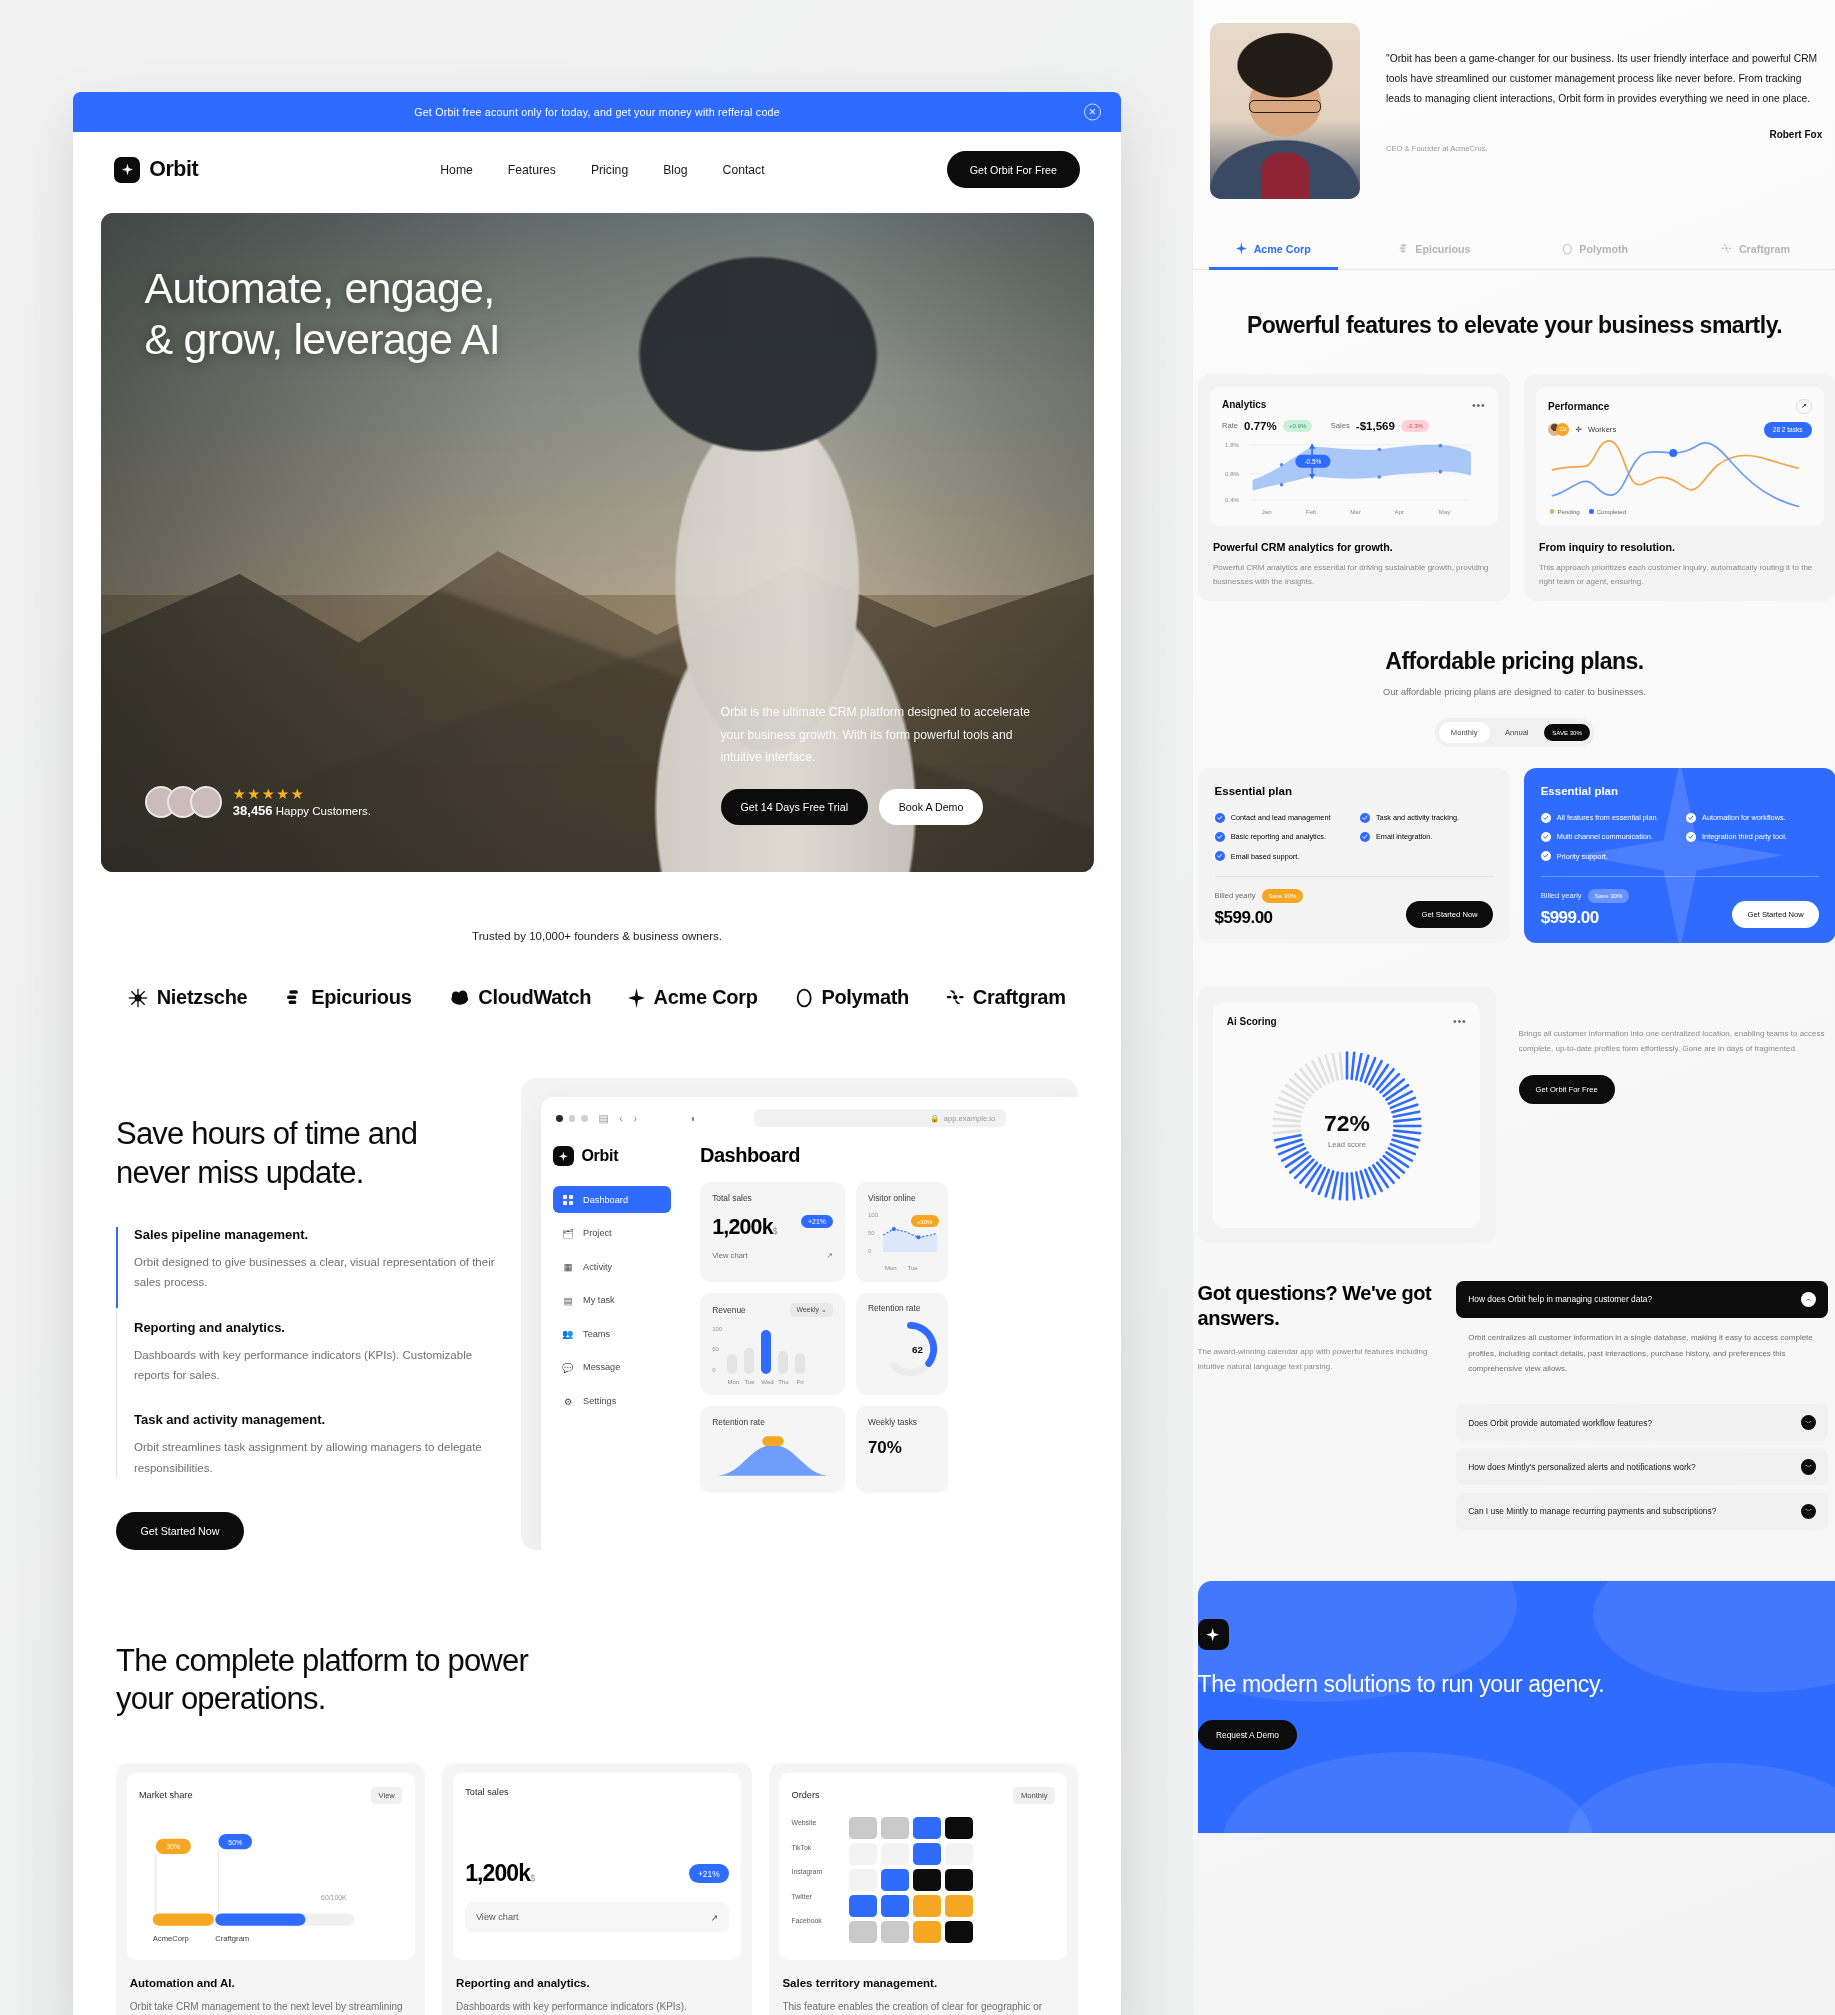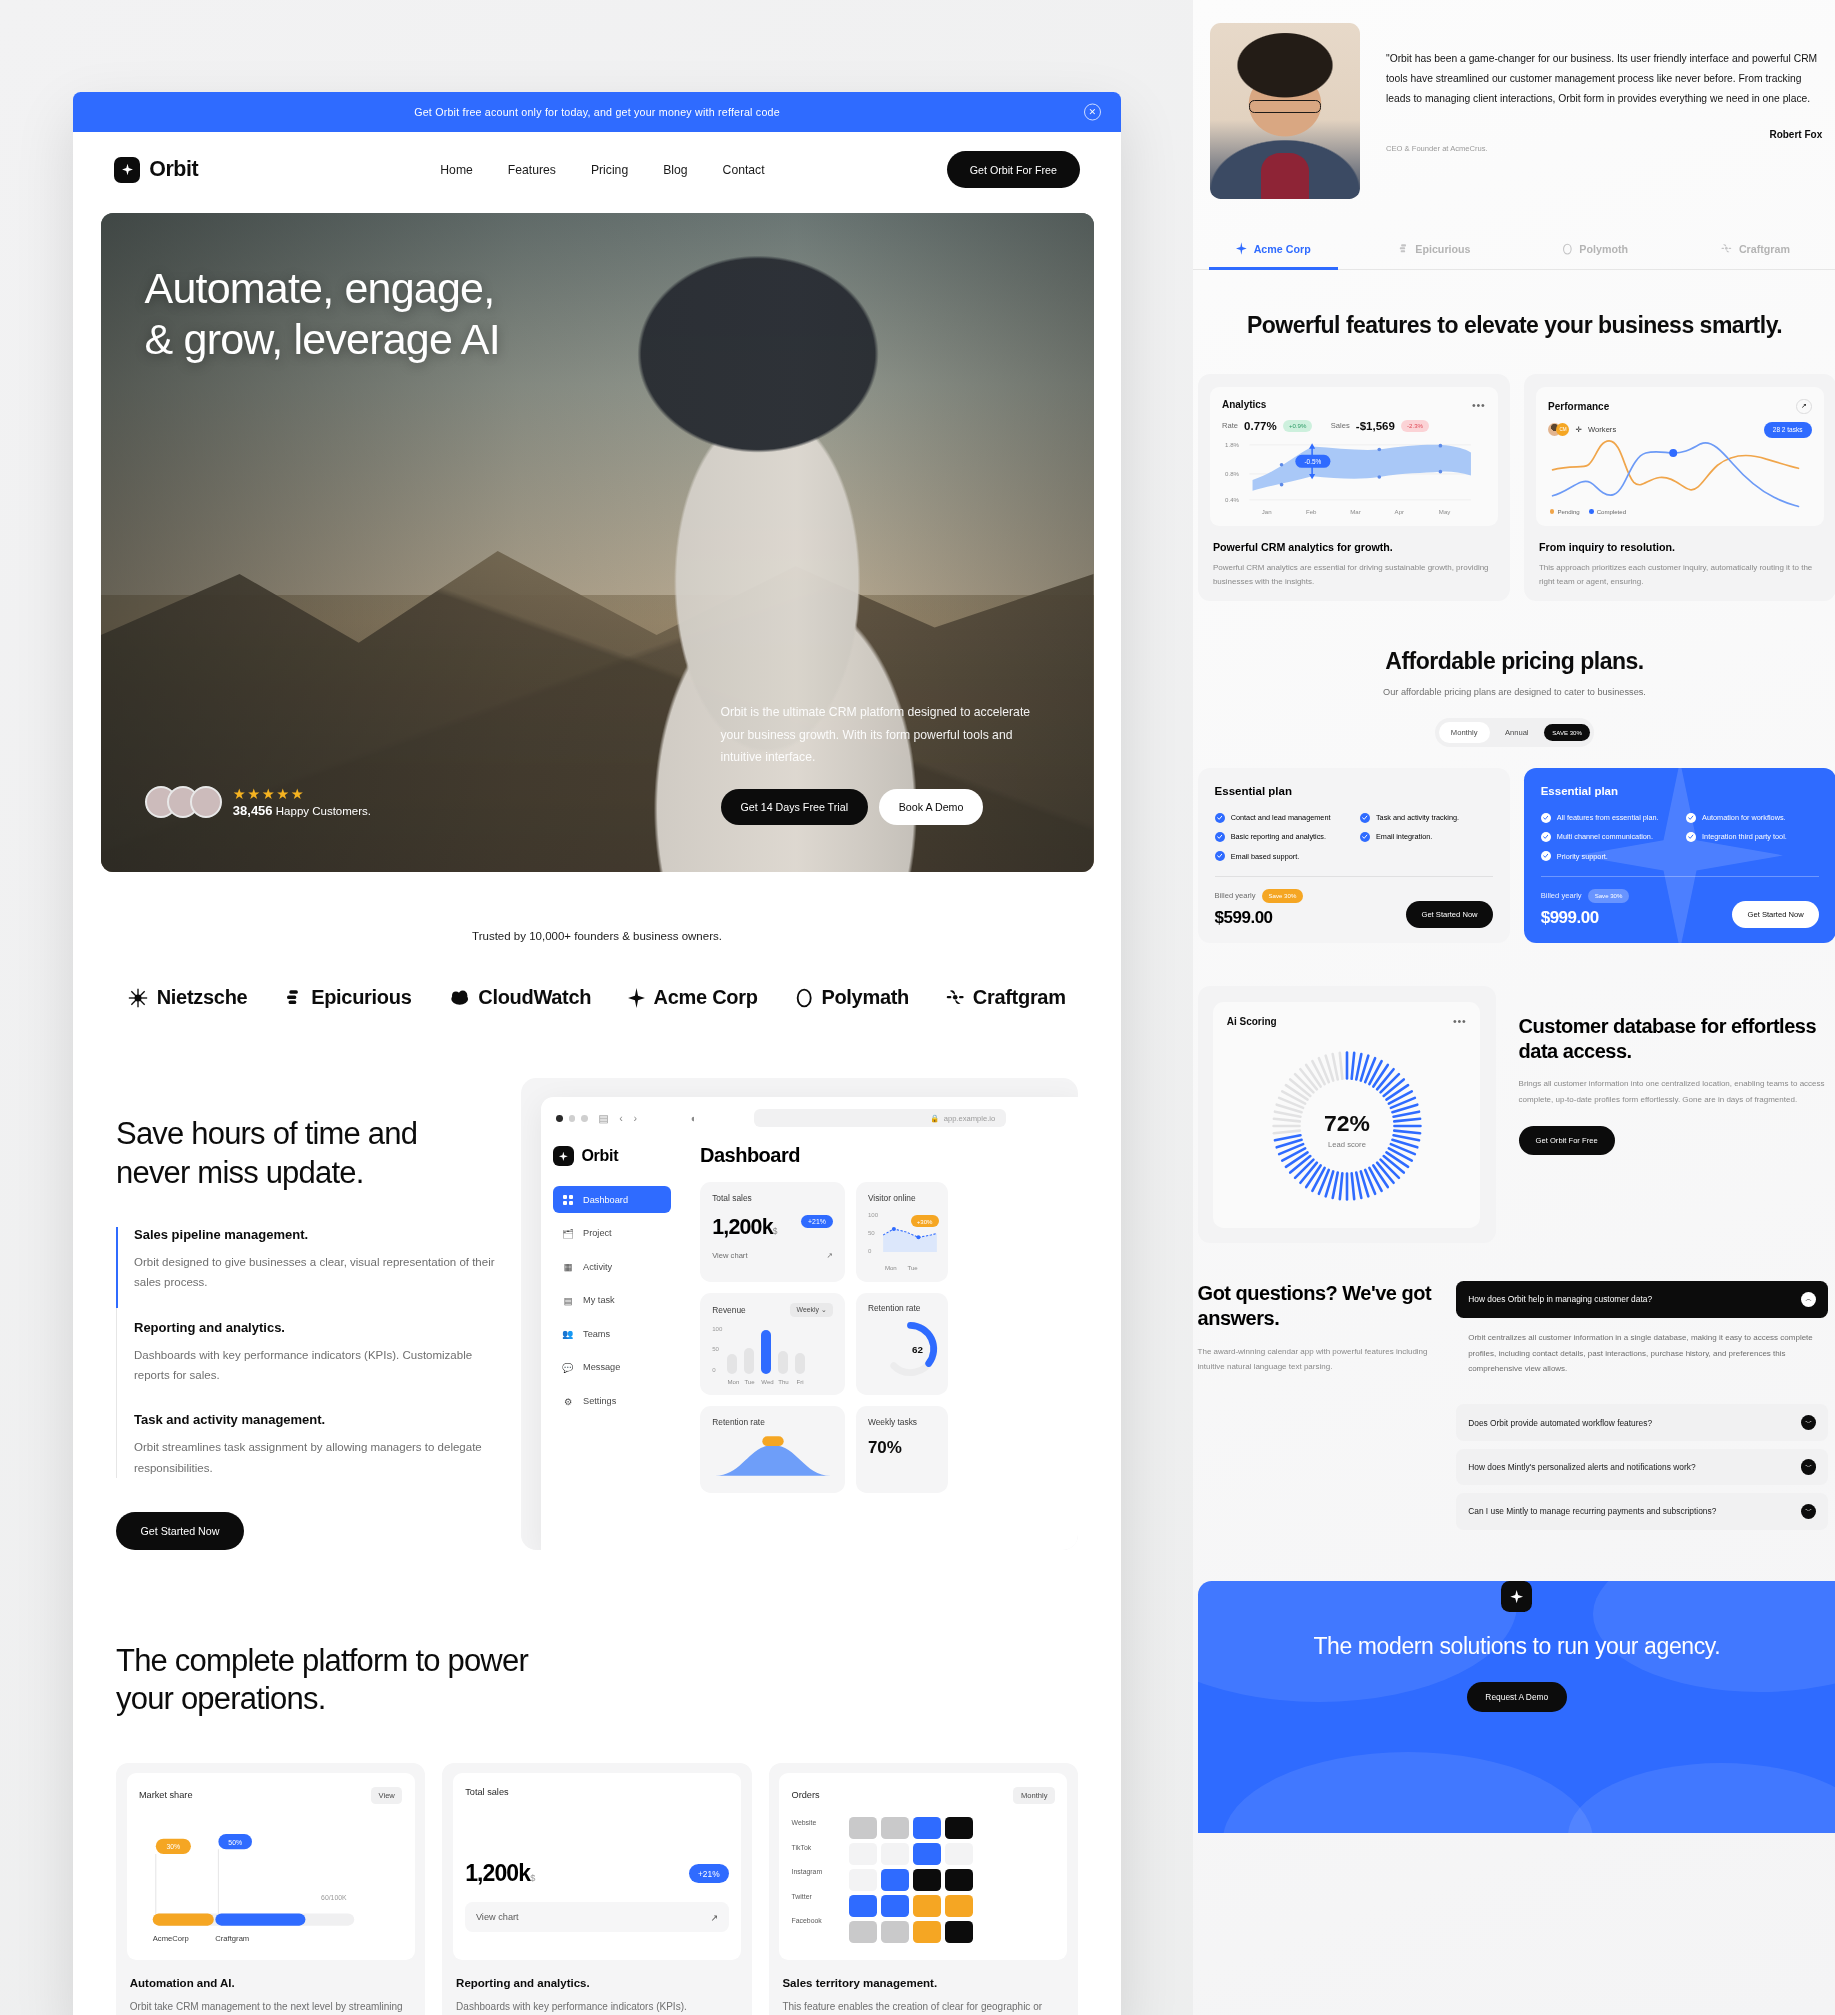--- a/index.html
+++ b/index.html
@@ -266,21 +266,21 @@
   .faq-q { display:flex; align-items:center; justify-content:space-between; padding: 10.7px 12.2px; font-size:8.4px; border-radius:7.6px; background:#f1f1f2; color:#1a1a1a; }
   .faq-item.open .faq-q { background:#0c0c0c; color:#fff; }
   .faq-a { font-size:8px; line-height:1.95; color:#6f6f6f; padding: 12.2px 12.2px 7.6px 12.2px; }
   .chev { width:15.3px; height:15.3px; border-radius:50%; background:#0c0c0c; color:#fff; display:flex; align-items:center; justify-content:center; font-size:6.9px; flex:none; }
   .faq-item.open .chev { background:#fff; color:#0c0c0c; }
 
   
   .cta {
     margin-top: 44px; border-radius: 13.8px 0 0 0; height: 252px;
     background:#2f6bff; position:relative; overflow:hidden;
-    display:flex; flex-direction:column; align-items:center; 
+    display:flex; flex-direction:column; align-items:flex-start; padding-top: 38px;
   }
   .cta .blob { position:absolute; background: rgba(255,255,255,.09); border-radius:50%; }
   .cta-mark { width:31px; height:31px; border-radius:8.4px; background:#0c0c0c; display:flex; align-items:center; justify-content:center; position:relative; }
   .cta h3 { color:#fff; font-size: 23px; line-height:1.3; text-align:center; margin-top: 20px; letter-spacing:-0.4px; font-weight:400; position:relative; }
   .cta button { margin-top: 20px; background:#0c0c0c; color:#fff; border:0; border-radius:23px; padding:10px 18.4px; font-size:8.4px; cursor:pointer; position:relative; }
 </style>
 </head>
 <body>
 
 <div class="page">
@@ -1005,21 +1005,20 @@
                   <line x1="102.90440003500002" y1="54.19131261499972" x2="96.27132908645164" y2="20.844613081289893" stroke="#e2e2e3" stroke-width="3.4" stroke-linecap="round"></line>
                   <line x1="108.92293729956725" y1="53.29854694632379" x2="105.5903545283622" y2="19.462266239469102" stroke="#e2e2e3" stroke-width="3.4" stroke-linecap="round"></line>
                 </g>
               <text x="115" y="122" font-size="30" font-weight="700" fill="#0c0c0c" text-anchor="middle" font-family="Liberation Sans">72%</text>
               <text x="115" y="142" font-size="10" fill="#7a7a7a" text-anchor="middle" font-family="Liberation Sans">Lead score</text>
             </svg>
           </div>
         </div>
       </div>
       <div class="ai-right">
-        <h3>Customer database for effortless data access.</h3>
         <p>Brings all customer information into one centralized location, enabling teams to access complete, up-to-date profiles form effortlessly. Gone are in days of fragmented.</p>
         <button class="pbtn-dark" style="margin-top:18.4px;padding:10px 17px">Get Orbit For Free</button>
       </div>
     </div>
 
     <div class="faq-row" style="padding:0 7.6px 0 4.6px">
       <div class="faq-left">
         <h3>Got questions? We've got answers.</h3>
         <p>The award-winning calendar app with powerful features including intuitive natural language text parsing.</p>
       </div>

